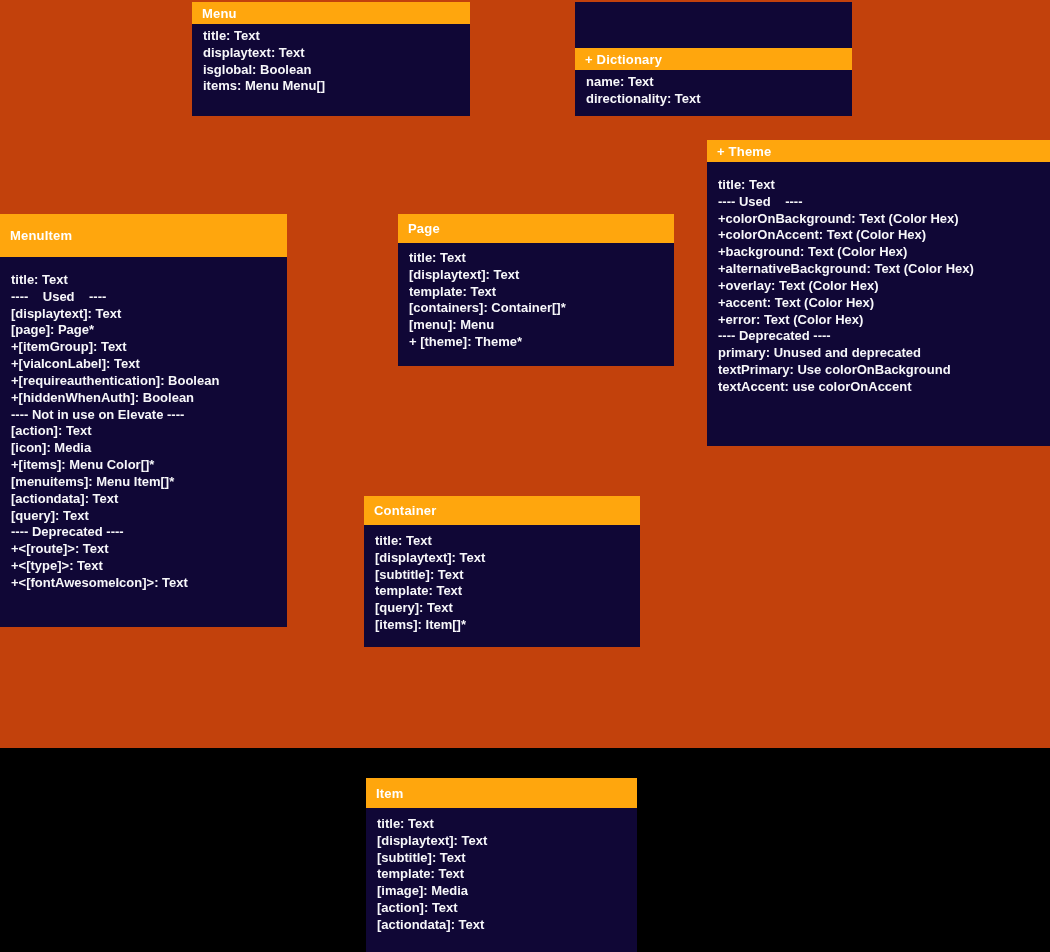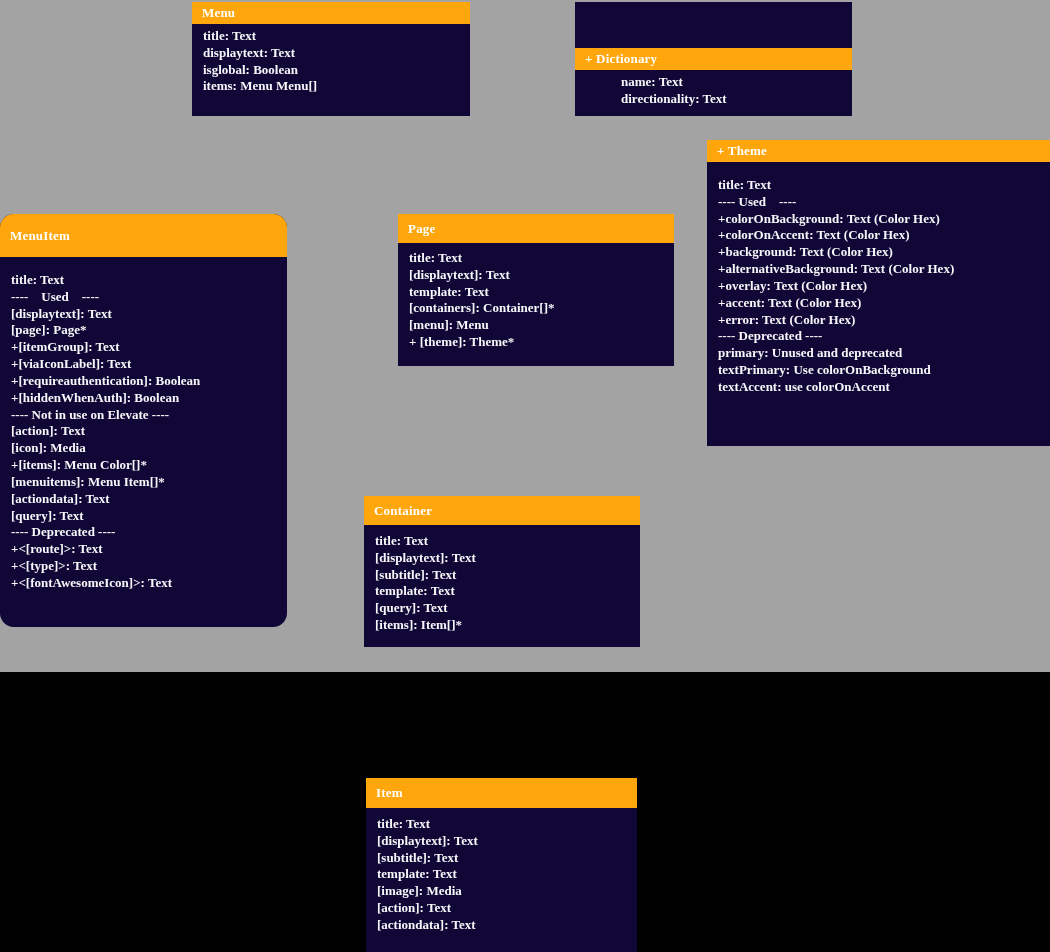--- a/index.html
+++ b/index.html
@@ -6,23 +6,23 @@
     margin: 0;
     padding: 0;
     background: #000000;
     width: 1050px;
     height: 952px;
     overflow: hidden;
   }
   #canvas {
     position: relative;
     width: 1050px;
-    height: 672px;
-    background: #a3a3a3;
-    font-family: Liberation Serif, serif;
+    height: 748px;
+    background: #c2410c;
+    font-family: Liberation Sans, sans-serif;
   }
   .entity-box {
     position: absolute;
     background: #100736;
     display: flex;
     flex-direction: column;
     overflow: hidden;
   }
   .entity-header {
     background: #FFA60D;
@@ -47,27 +47,27 @@
     white-space: pre;
     height: 16.83px;
   }
   
   #box-menu       { left: 192px; top: 2px;   width: 278px; height: 114px; }
   #box-menu       .entity-header { height: 22px; }
   #box-menu       .entity-fields { padding-top: 4px; }
 
   #box-dictionary { left: 575px; top: 2px;   width: 277px; height: 114px; }
   #box-dictionary .entity-header { height: 22px; margin-top: 46px; }
-  #box-dictionary .entity-fields { padding-top: 4px; margin-left: 35px; }
+  #box-dictionary .entity-fields { padding-top: 4px; }
 
   #box-theme      { left: 707px; top: 140px; width: 343px; height: 306px; }
   #box-theme      .entity-header { height: 22px; }
   #box-theme      .entity-fields { padding-top: 15px; }
 
-  #box-menuitem   { left: 0px;   top: 214px; width: 287px; height: 413px; border-radius: 14px; }
+  #box-menuitem   { left: 0px;   top: 214px; width: 287px; height: 413px; }
   #box-menuitem   .entity-header { height: 43px; }
   #box-menuitem   .entity-fields { padding-top: 15px; }
 
   #box-page       { left: 364px; top: 214px; width: 276px; height: 152px; margin-left: 34px; }
   #box-page       .entity-header { height: 29px; }
   #box-page       .entity-fields { padding-top: 7px; }
 
   #box-container  { left: 364px; top: 496px; width: 276px; height: 151px; }
   #box-container  .entity-header { height: 29px; }
   #box-container  .entity-fields { padding-top: 8px; }

